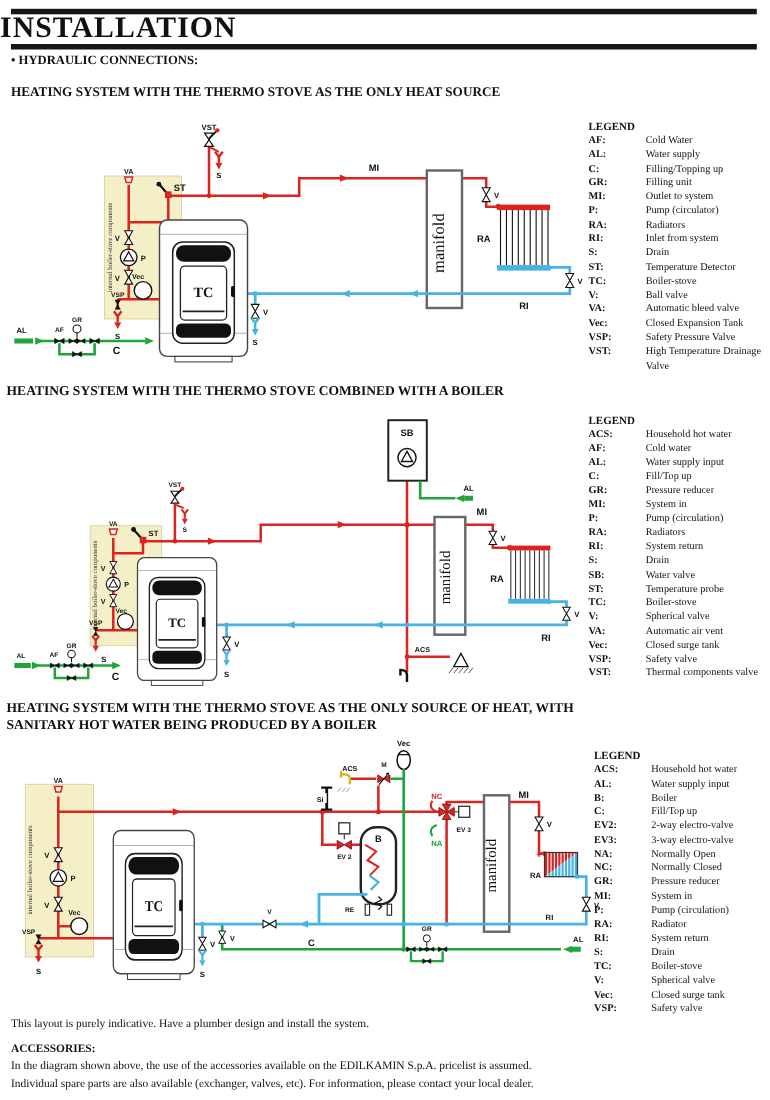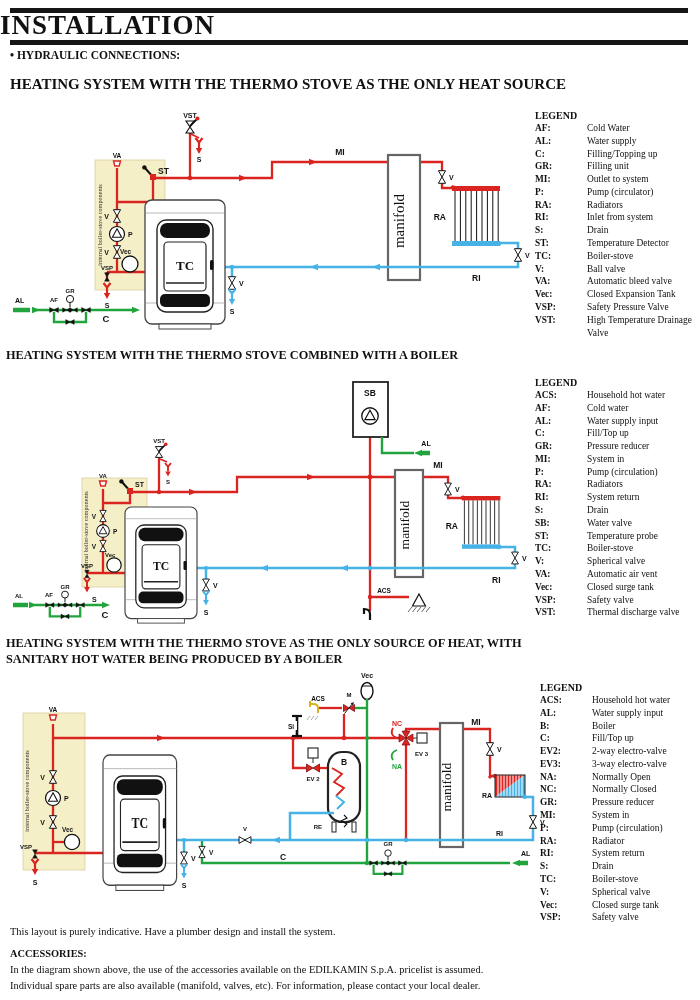--- a/index.html
+++ b/index.html
@@ -1,21 +1,21 @@
 <!DOCTYPE html>
 <html style="--red: #da2420; --green: #21a43c; --blue: #46b2e6; --box: #f5efc8;"><head>
 <meta charset="utf-8">
 <style>
   html,body{margin:0;padding:0;background:#fff}
   body{width:700px;height:1000px;position:relative;font-family:"Liberation Serif",serif;color:#111;overflow:hidden}
   .rule{position:absolute;left:10px;right:12px;height:5px;background:#161616}
   #page-title{position:absolute;left:0;right:0;top:10px;text-align:left;font-weight:bold;font-size:27px;letter-spacing:1px;font-family:"Liberation Serif",serif}
   .intro{position:absolute;left:10px;top:49px;font-weight:bold}
   .intro .b1{font-size:11.5px;margin-bottom:15px}
-  .intro .b2{font-size:15px}
+  .intro .b2{font-size:12px}
   .sechead{position:absolute;left:6px;font-weight:bold;font-size:12.3px;line-height:16px}
   .diag{position:absolute}
   .legend{position:absolute;width:158px}
   .legend .ltitle{font-weight:bold;font-size:10px;margin-bottom:1px}
   .lrow{display:flex;font-size:9.4px;line-height:1.36}
   .lkey{width:52px;flex:none;font-weight:bold}
   .lrow.indent .lkey{padding-right:6px;box-sizing:border-box}
   .ldesc{flex:1}
   .footer{position:absolute;left:10px;font-size:10.4px}
   .footer.bold{font-weight:bold}
@@ -483,21 +483,21 @@
       <div class="lrow">
         <span class="lkey">Vec:</span>
         <span class="ldesc">Closed surge tank</span>
       </div>
       <div class="lrow">
         <span class="lkey">VSP:</span>
         <span class="ldesc">Safety valve</span>
       </div>
       <div class="lrow">
         <span class="lkey">VST:</span>
-        <span class="ldesc">Thermal discharge valve</span>
+        <span class="ldesc">Thermal components valve</span>
       </div>
     </div>
 </div>
 
 <div class="sechead" style="top:635px;width:545px">HEATING SYSTEM WITH THE THERMO STOVE AS THE ONLY SOURCE OF HEAT, WITH SANITARY HOT WATER BEING PRODUCED BY A BOILER</div>
 
 <svg class="diag" style="left:10px;top:670px" width="545" height="255" viewBox="0 0 545 255">
   <rect class="ybox" x="13" y="43" width="62" height="157"></rect>
   <text class="boxlab" x="19" y="121" transform="rotate(-90 19 121)" text-anchor="middle">internal boiler-stove components</text>
 
@@ -718,13 +718,13 @@
       <div class="lrow">
         <span class="lkey">VSP:</span>
         <span class="ldesc">Safety valve</span>
       </div>
     </div>
 </div>
 
 <div class="footer" style="top:926px">This layout is purely indicative. Have a plumber design and install the system.</div>
 <div class="footer bold" style="top:948px">ACCESSORIES:</div>
 <div class="footer" style="top:964px">In the diagram shown above, the use of the accessories available on the EDILKAMIN S.p.A. pricelist is assumed.</div>
-<div class="footer" style="top:980px">Individual spare parts are also available (manifold, valves, etc). For information, please contact your local dealer.</div>
+<div class="footer" style="top:980px">Individual spare parts are also available (exchanger, valves, etc). For information, please contact your local dealer.</div>
 
 </body></html>

